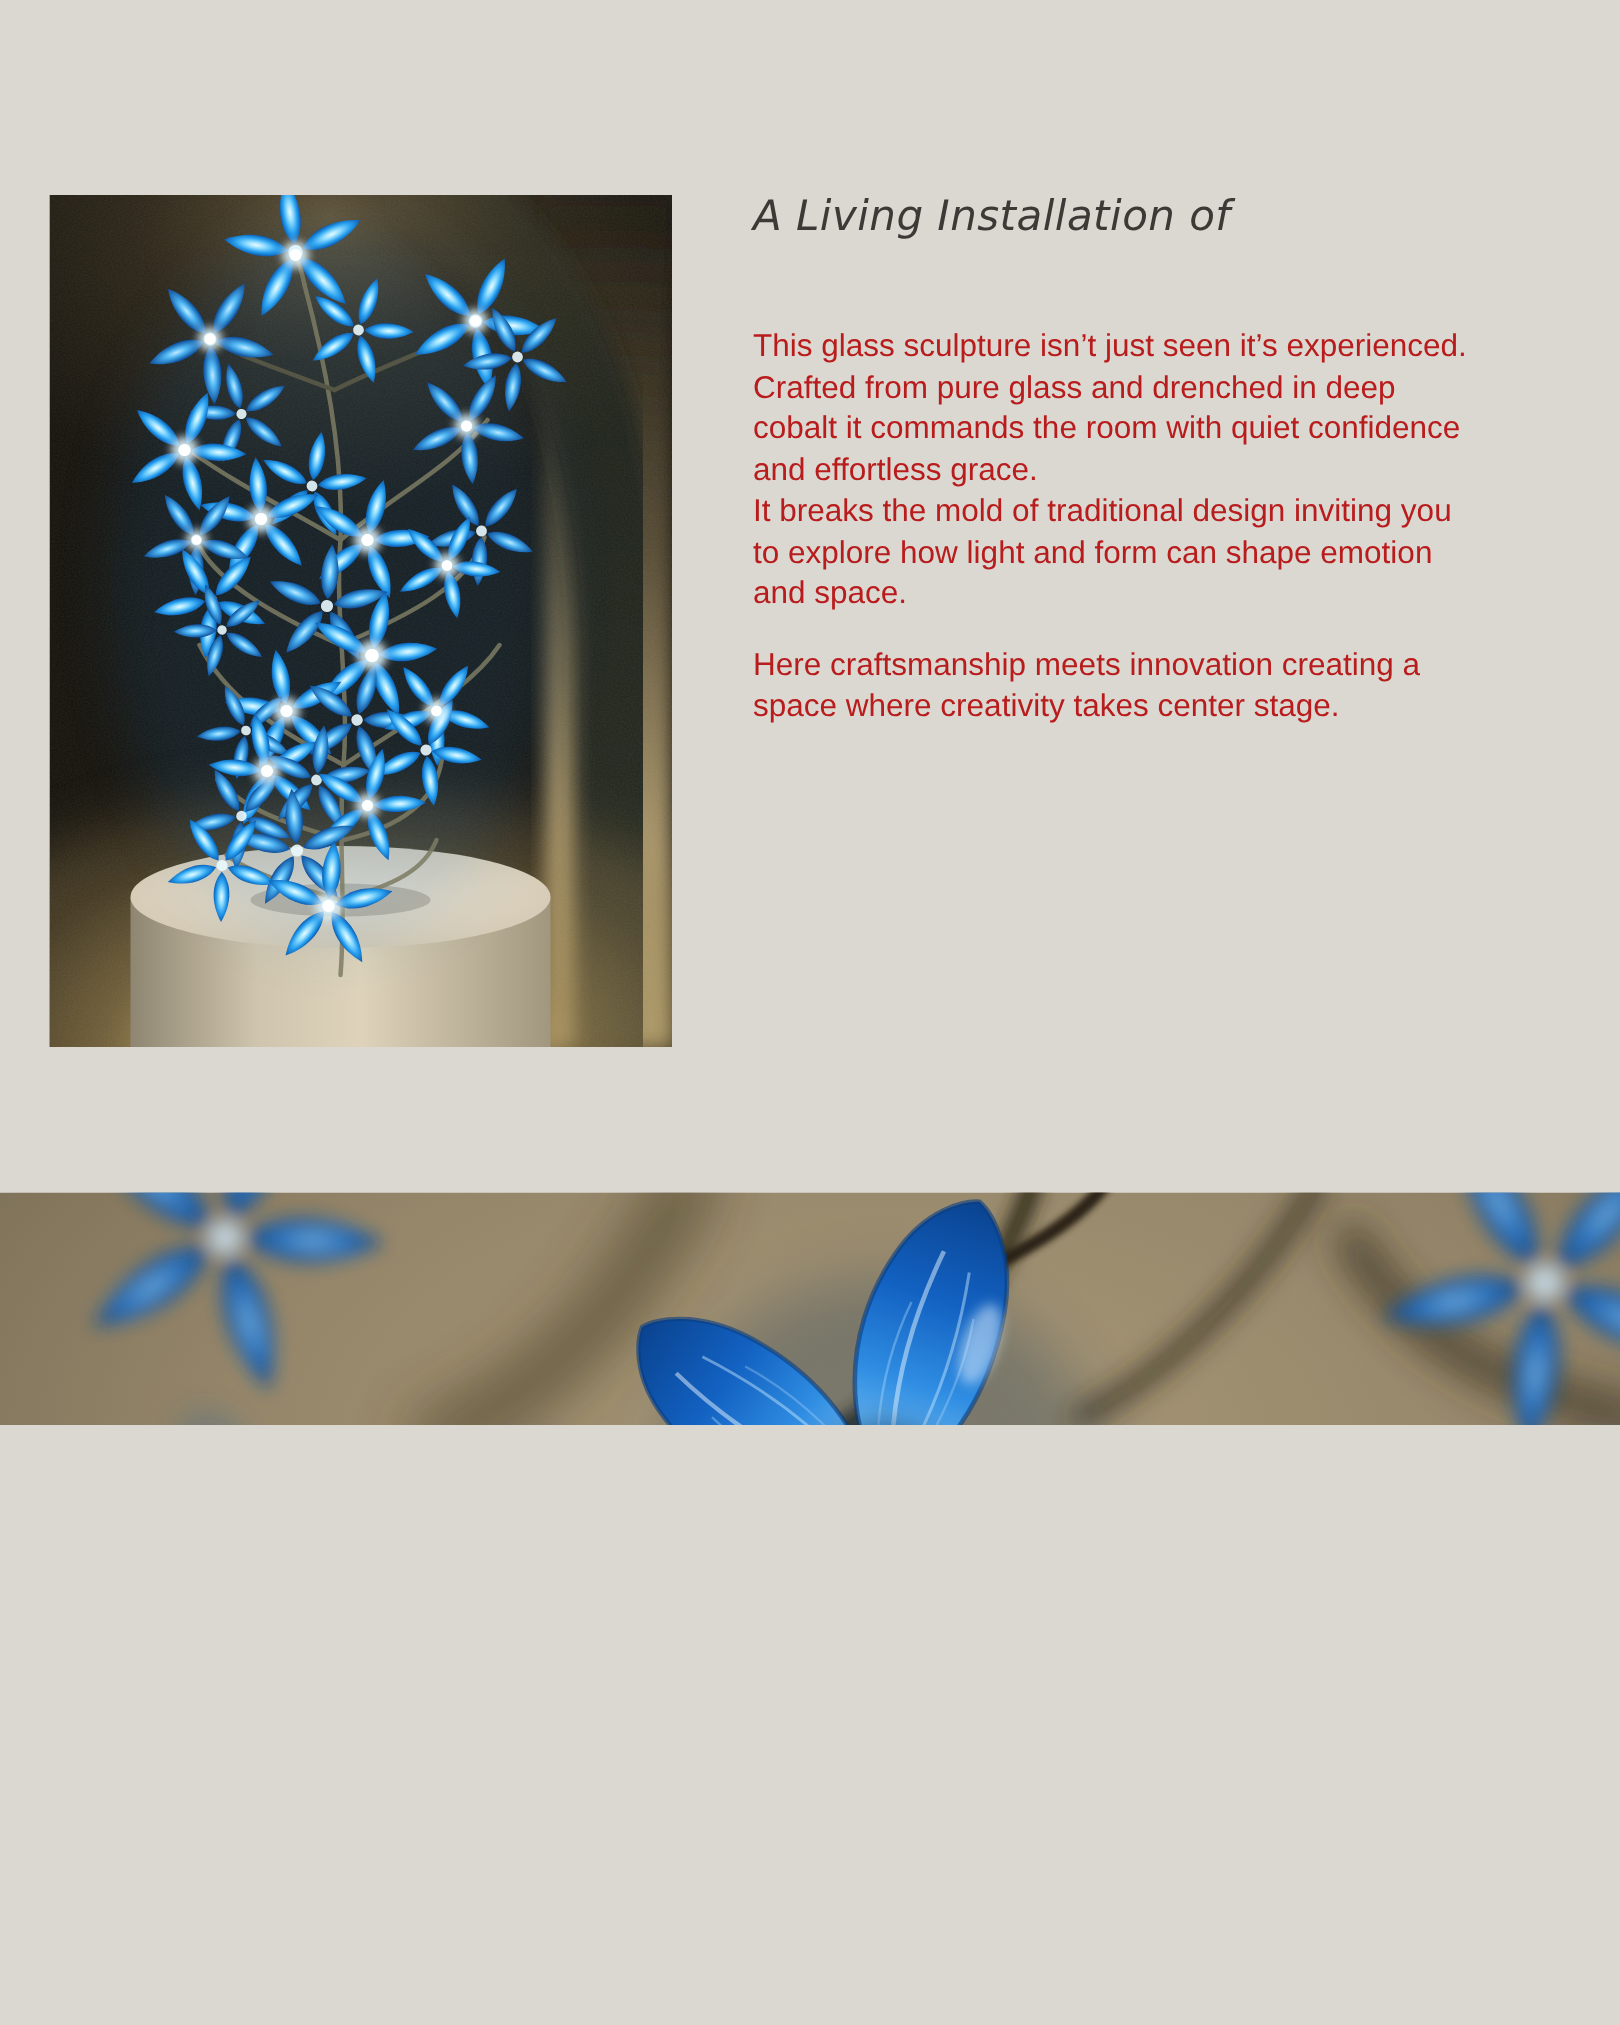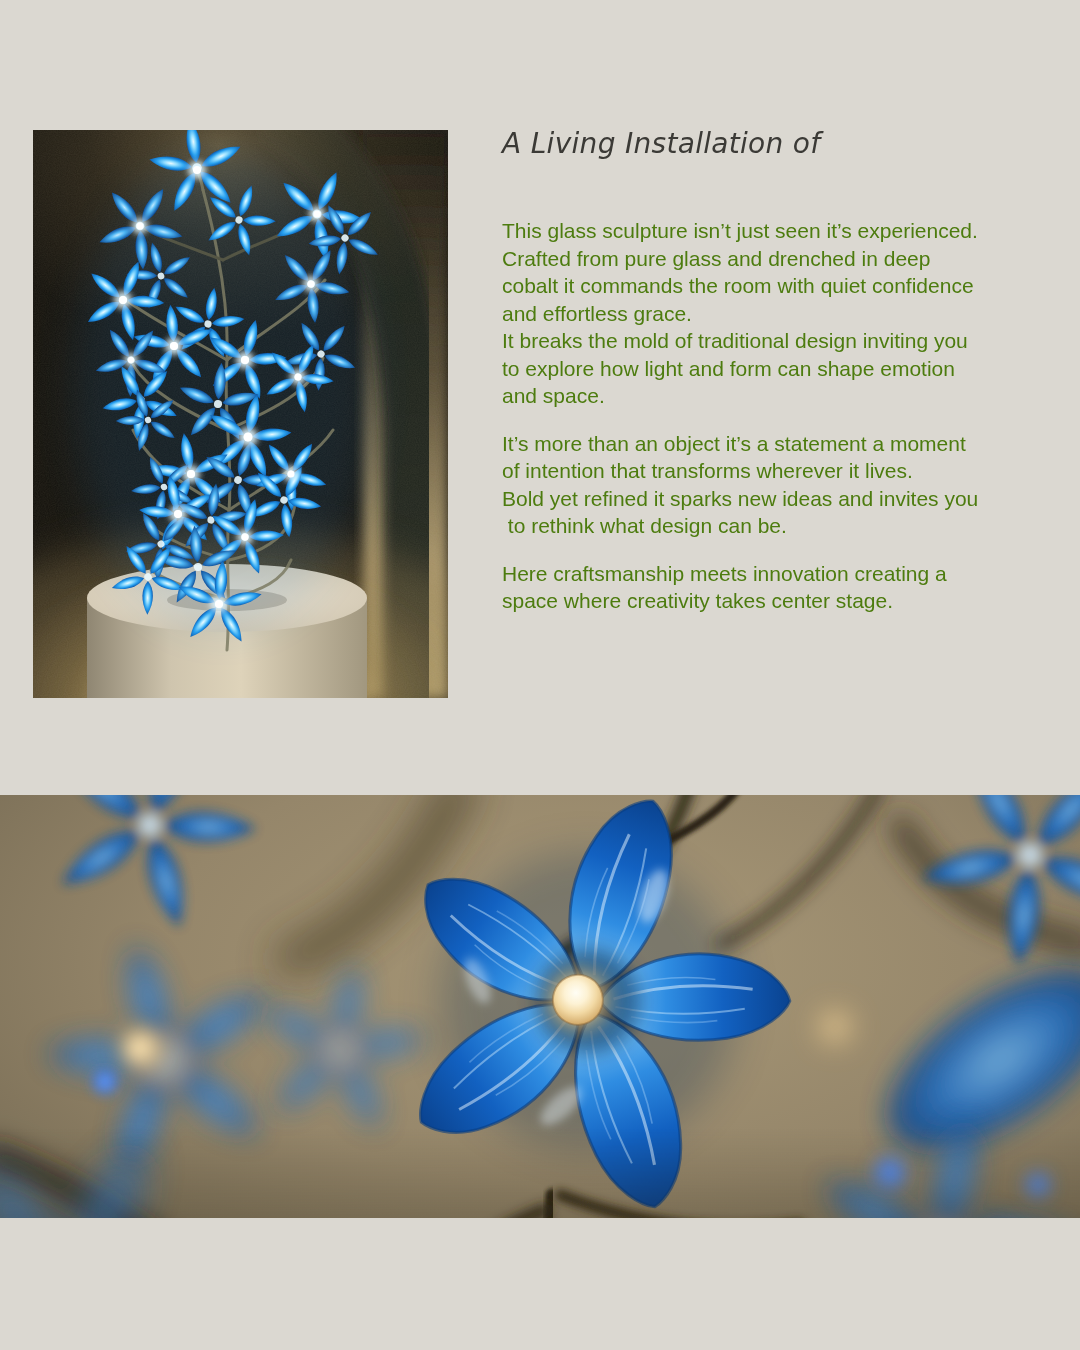--- a/index.html
+++ b/index.html
@@ -1,26 +1,26 @@
 <!DOCTYPE html>
 <html><head>
 <meta charset="utf-8">
 <style>
   html,body{margin:0;padding:0;background:#dbd8d1;}
-  .page{position:relative;width:1080px;height:1218px;background:#dbd8d1;overflow:hidden;
+  .page{position:relative;width:1080px;height:950px;background:#dbd8d1;overflow:hidden;
         font-family:"Liberation Sans",sans-serif;text-decoration:underline;}
   figure{margin:0;padding:0;}
   .photo-card{position:absolute;left:33px;top:130px;width:415px;height:568px;}
   .photo-card svg{display:block;}
   .copy{position:absolute;left:502px;top:128px;width:530px;}
   .kicker{font-family:"DejaVu Sans",sans-serif;font-style:italic;font-weight:500;
           font-size:28px;line-height:1.15;color:#3b3a36;letter-spacing:.3px;}
   .title{font-family:"DejaVu Sans",sans-serif;font-weight:bold;font-size:45px;line-height:1.05;
          color:#a6957b;margin:2px 0 0 0;letter-spacing:.5px;}
-  .para{font-size:21px;line-height:27.5px;color:#4d7c0f;white-space:pre-line;margin:16px 0 20px 0;}
+  .para{font-size:21px;line-height:27.5px;color:#b91c1c;white-space:pre-line;margin:16px 0 20px 0;}
   .para.first{margin-top:57px;}
   .para.last{margin-top:5px;}
   .closeup{position:absolute;left:0;top:795px;width:1080px;height:555px;}
   .closeup svg{display:block;}
 </style>
 </head>
 <body>
 
 <div class="page">
 
@@ -203,24 +203,20 @@
 
   <div class="copy">
     <div class="kicker">A Living Installation of</div>
     <p class="para first">This glass sculpture isn’t just seen it’s experienced.
 Crafted from pure glass and drenched in deep
 cobalt it commands the room with quiet confidence
 and effortless grace.
 It breaks the mold of traditional design inviting you
 to explore how light and form can shape emotion
 and space.</p>
-    <p class="para">It’s more than an object it’s a statement a moment
-of intention that transforms wherever it lives.
-Bold yet refined it sparks new ideas and invites you
-&nbsp;to rethink what design can be.</p>
     <p class="para last">Here craftsmanship meets innovation creating a
 space where creativity takes center stage.</p>
   </div>
 
   <figure class="closeup">
     <svg width="1080" height="555" viewBox="0 0 1080 555">
       <defs>
         <radialGradient id="cbg" cx="0.55" cy="0.3" r="0.9">
           <stop offset="0" stop-color="#a89877"></stop>
           <stop offset="0.45" stop-color="#95866a"></stop>

